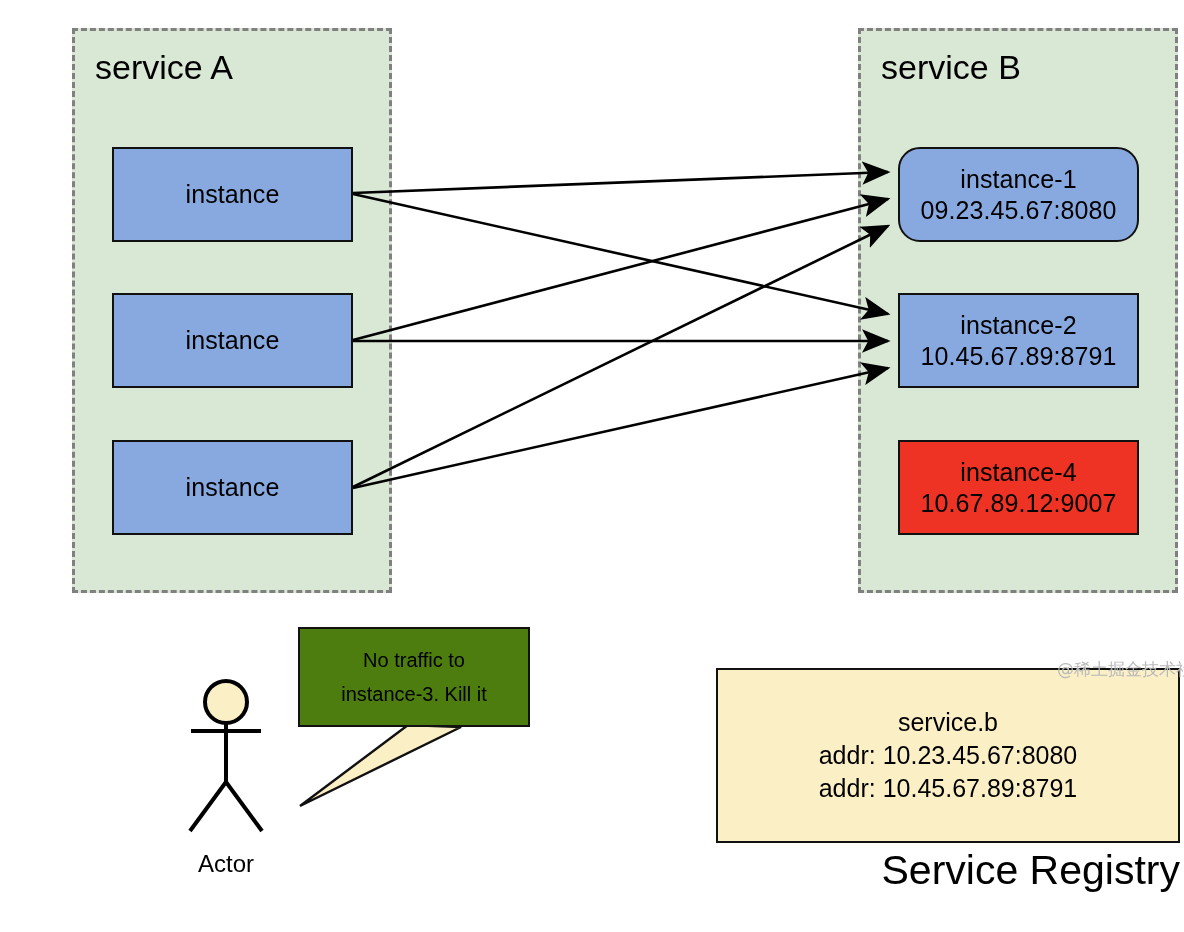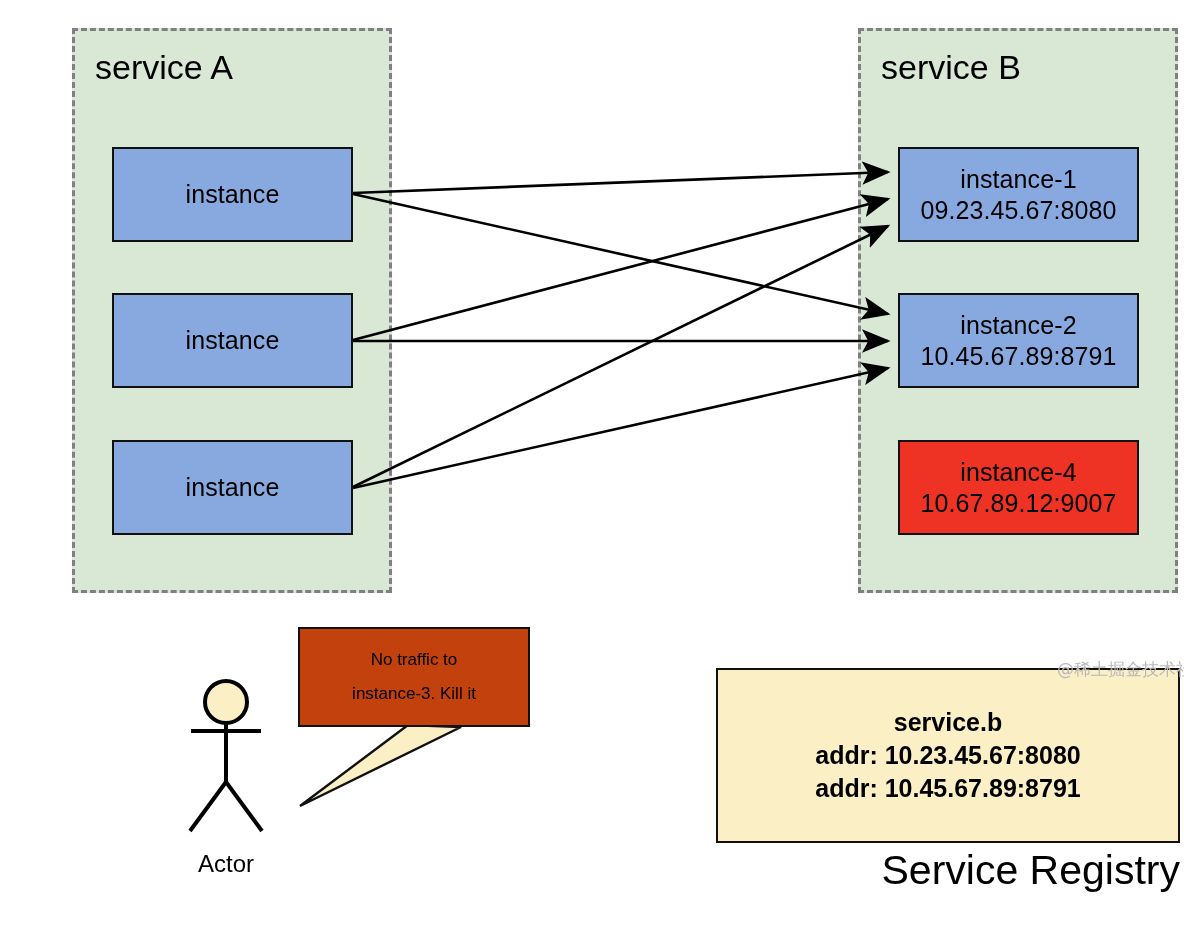--- a/index.html
+++ b/index.html
@@ -63,27 +63,27 @@
     position:absolute;
     text-align:right;
     font-size:41px;
     line-height:38px;
     white-space:nowrap;
   }
 
   
   .bubble{
     position:absolute;
-    background:#c2410c;
+    background:#4d7c0f;
     border:2px solid #111;
     box-sizing:border-box;
     display:flex;flex-direction:column;
     align-items:center;justify-content:center;
     text-align:center;
-    font-size:17px;line-height:34px;
+    font-size:20px;line-height:34px;
   }
 
   
   .actor-label{
     position:absolute;
     text-align:center;
     font-size:24px;
     line-height:28px;
     white-space:nowrap;
   }
@@ -115,21 +115,21 @@
   </div>
 
   <div class="node blue" style="left:72px;top:440px;width:241px;height:95px;">
     <span class="ln">instance</span>
   </div>
 
   <div class="service-box" style="left:818px;top:28px;width:320px;height:565px;">
     <div class="service-title">service B</div>
   </div>
 
-  <div class="node blue" style="left:858px;top:147px;width:241px;height:95px;">
+  <div class="node blue" style="left:858px;top:147px;width:241px;height:95px;border-radius:22px;">
     <span class="ln">instance-1</span>
     <span class="ln">09.23.45.67:8080</span>
   </div>
 
   <div class="node blue" style="left:858px;top:293px;width:241px;height:95px;">
     <span class="ln">instance-2</span>
     <span class="ln">10.45.67.89:8791</span>
   </div>
 
   <div class="node red" style="left:858px;top:440px;width:241px;height:95px;">
@@ -172,21 +172,21 @@
     <g stroke="#000" stroke-width="4" fill="none" stroke-linecap="butt">
       <circle cx="186" cy="702" r="21" fill="#FBEFC6"></circle>
       <line x1="186" y1="723" x2="186" y2="782"></line>
       <line x1="151" y1="731" x2="221" y2="731"></line>
       <line x1="186" y1="782" x2="150" y2="831"></line>
       <line x1="186" y1="782" x2="222" y2="831"></line>
     </g>
   </svg>
   <div class="actor-label" style="left:126px;top:850px;width:120px;">Actor</div>
 
-  <div class="registry-box" style="left:676px;top:668px;width:464px;height:175px;font-weight:bold;">
+  <div class="registry-box" style="left:676px;top:668px;width:464px;height:175px;">
     <span>service.b</span>
     <span>addr: 10.23.45.67:8080</span>
     <span>addr: 10.45.67.89:8791</span>
   </div>
   <div class="registry-caption" style="left:676px;top:851px;width:464px;">Service Registry</div>
 
   <div class="watermark">@稀土掘金技术社区</div>
 
 </div>
 

